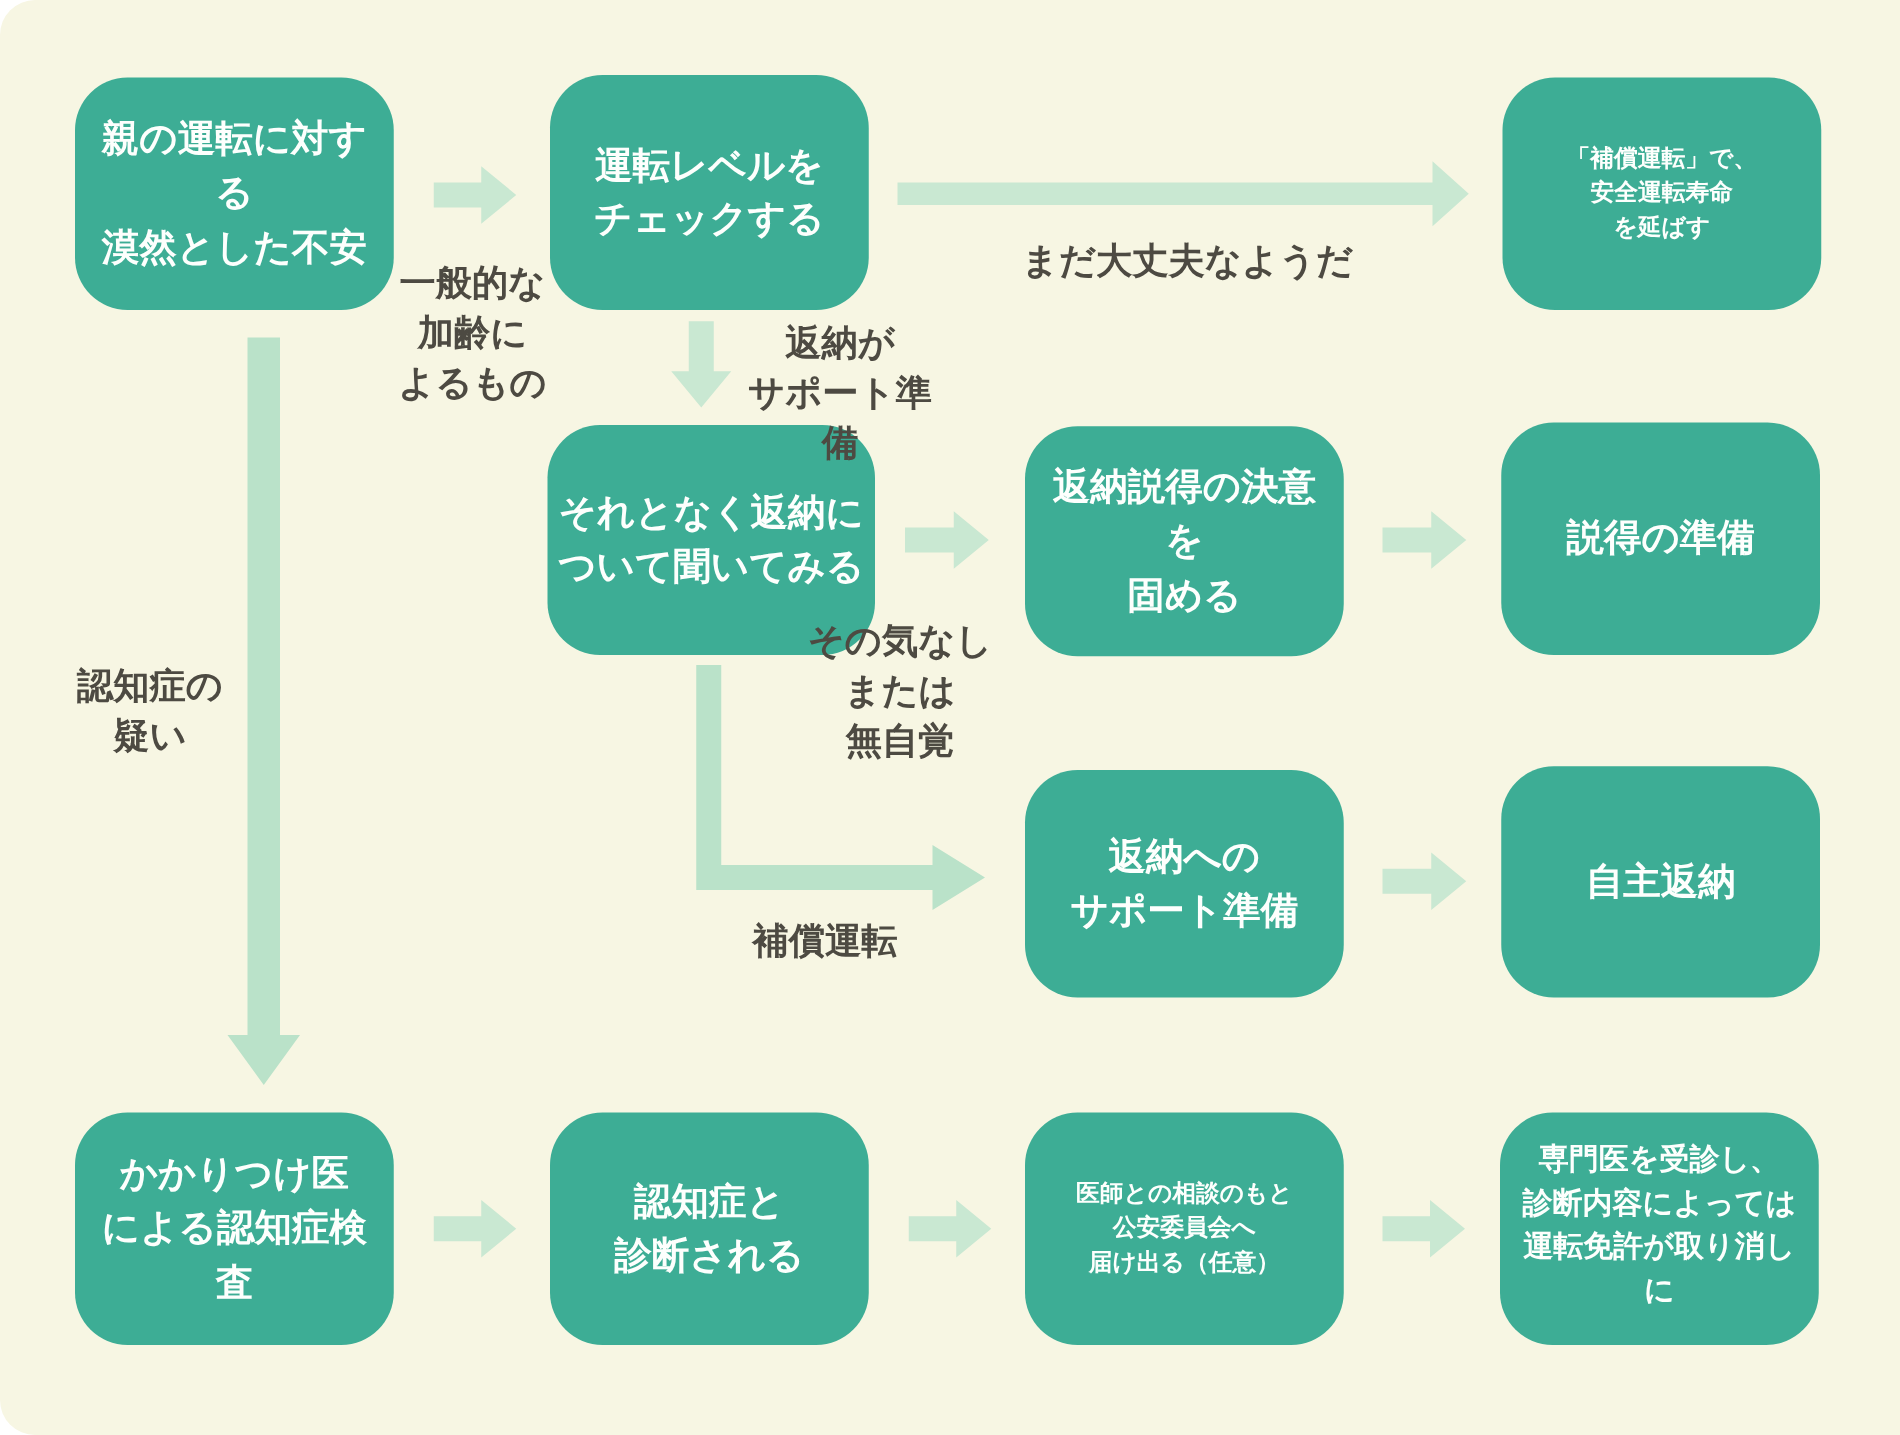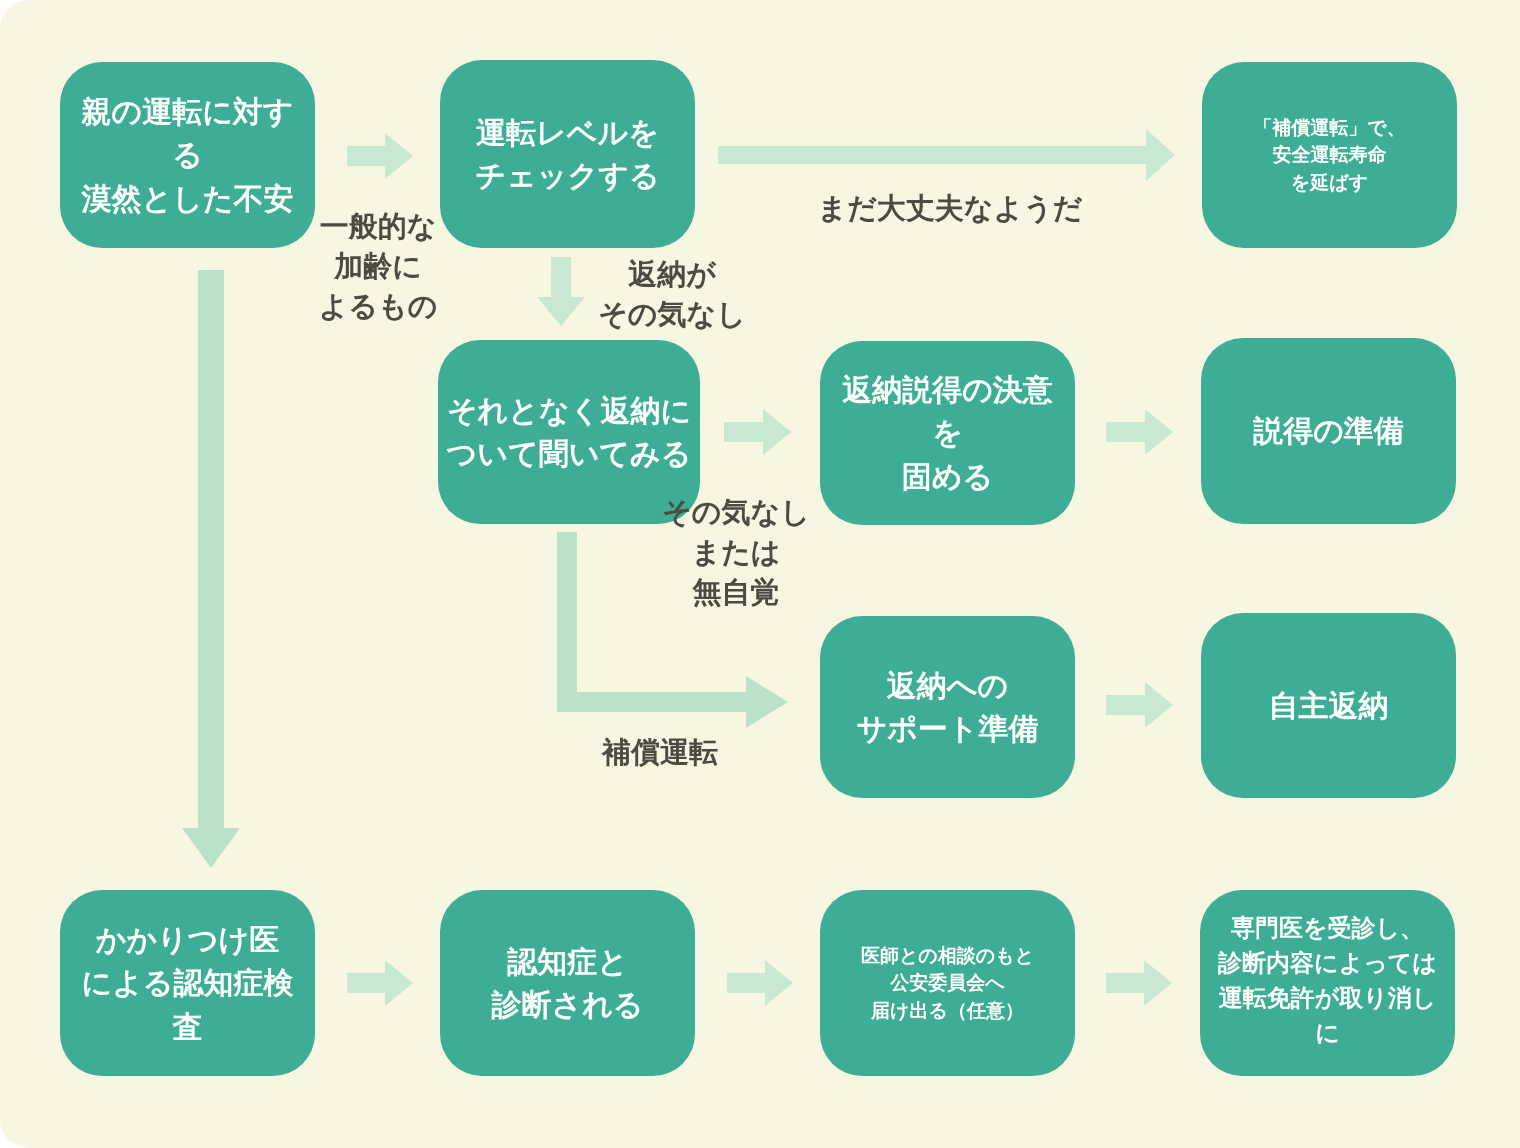--- a/index.html
+++ b/index.html
@@ -95,19 +95,21 @@
 届け出る（任意）</div>
   <div class="box fs-s" style="left:1200px;top:890px;width:255px;height:186px">専門医を受診し、
 診断内容によっては
 運転免許が取り消しに</div>
 
   <div class="lbl" style="left:298px;top:206px;width:160px">一般的な
 加齢に
 よるもの</div>
   <div class="lbl" style="left:800px;top:188px;width:300px">まだ大丈夫なようだ</div>
   <div class="lbl" style="left:592px;top:254px;width:160px">返納が
-その気なし</div>
-  <div class="lbl" style="left:656px;top:492px;width:160px">その気なし
+サポート準備</div>
+  <div class="lbl" style="left:640px;top:492px;width:160px">その気なし
 または
 無自覚</div>
   <div class="lbl" style="left:580px;top:732px;width:160px">補償運転</div>
+  <div class="lbl" style="left:40px;top:528px;width:160px">認知症の
+疑い</div>
 
 </div>
 
 </body></html>

